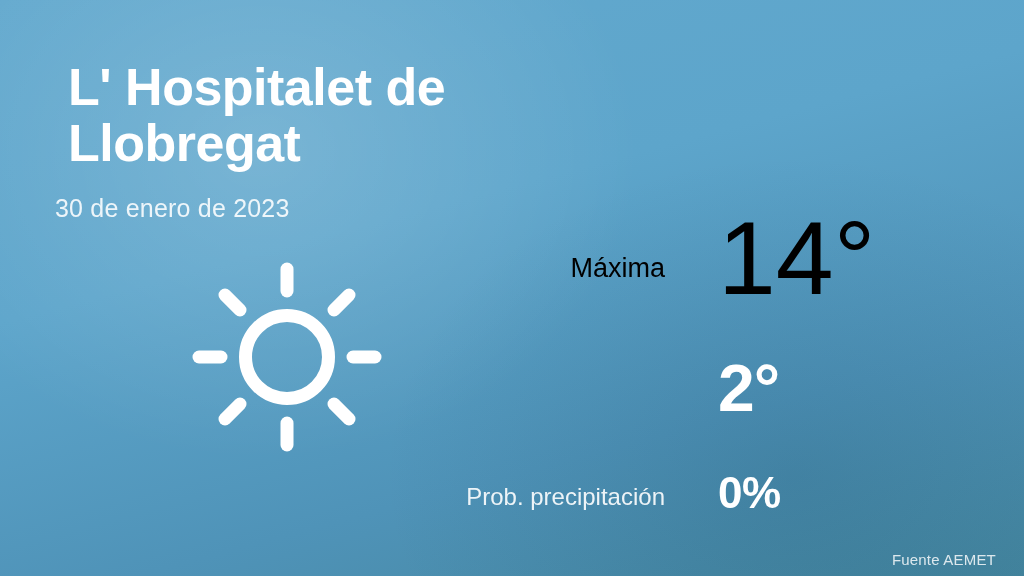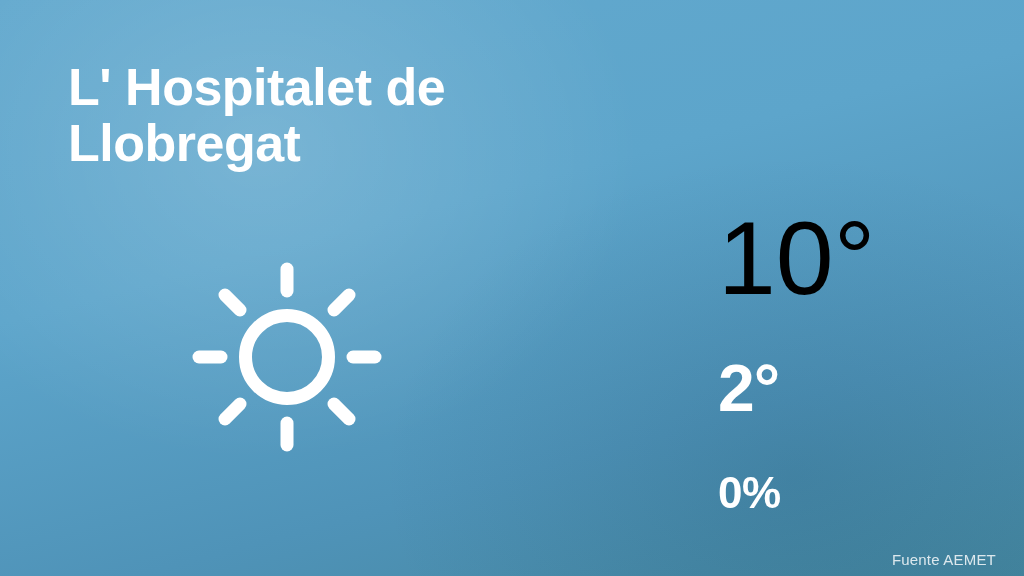--- a/index.html
+++ b/index.html
@@ -129,41 +129,44 @@
 </head>
 <body>
 
 <div id="card">
 
   <div id="glow-a"></div>
   <div id="glow-b"></div>
 
   <h1 id="place-name">L' Hospitalet de Llobregat</h1>
 
+  <div id="date-line">30 de enero de 2023</div>
 
   <div id="weather-icon">
     <svg viewBox="0 0 214 214" xmlns="http://www.w3.org/2000/svg" aria-hidden="true">
       <g stroke="#ffffff" stroke-linecap="round" fill="none">
 
         <circle cx="107" cy="107" r="41.5" stroke-width="13"></circle>
 
         <line x1="107" y1="19" x2="107" y2="41" stroke-width="13"></line>
         <line x1="107" y1="173" x2="107" y2="195" stroke-width="13"></line>
         <line x1="19" y1="107" x2="41" y2="107" stroke-width="13"></line>
         <line x1="173" y1="107" x2="195" y2="107" stroke-width="13"></line>
 
         <line x1="45" y1="45" x2="60" y2="60" stroke-width="13"></line>
         <line x1="154" y1="154" x2="169" y2="169" stroke-width="13"></line>
         <line x1="169" y1="45" x2="154" y2="60" stroke-width="13"></line>
         <line x1="60" y1="154" x2="45" y2="169" stroke-width="13"></line>
       </g>
     </svg>
   </div>
 
-  <div id="value-max">10°</div>
+  <div id="label-max">Máxima</div>
+  <div id="value-max">14°</div>
 
   <div id="value-min">2°</div>
 
+  <div id="label-precip">Prob. precipitación</div>
   <div id="value-precip">0%</div>
 
   <div id="source-credit">Fuente AEMET</div>
 
 </div>
 
 </body></html>

